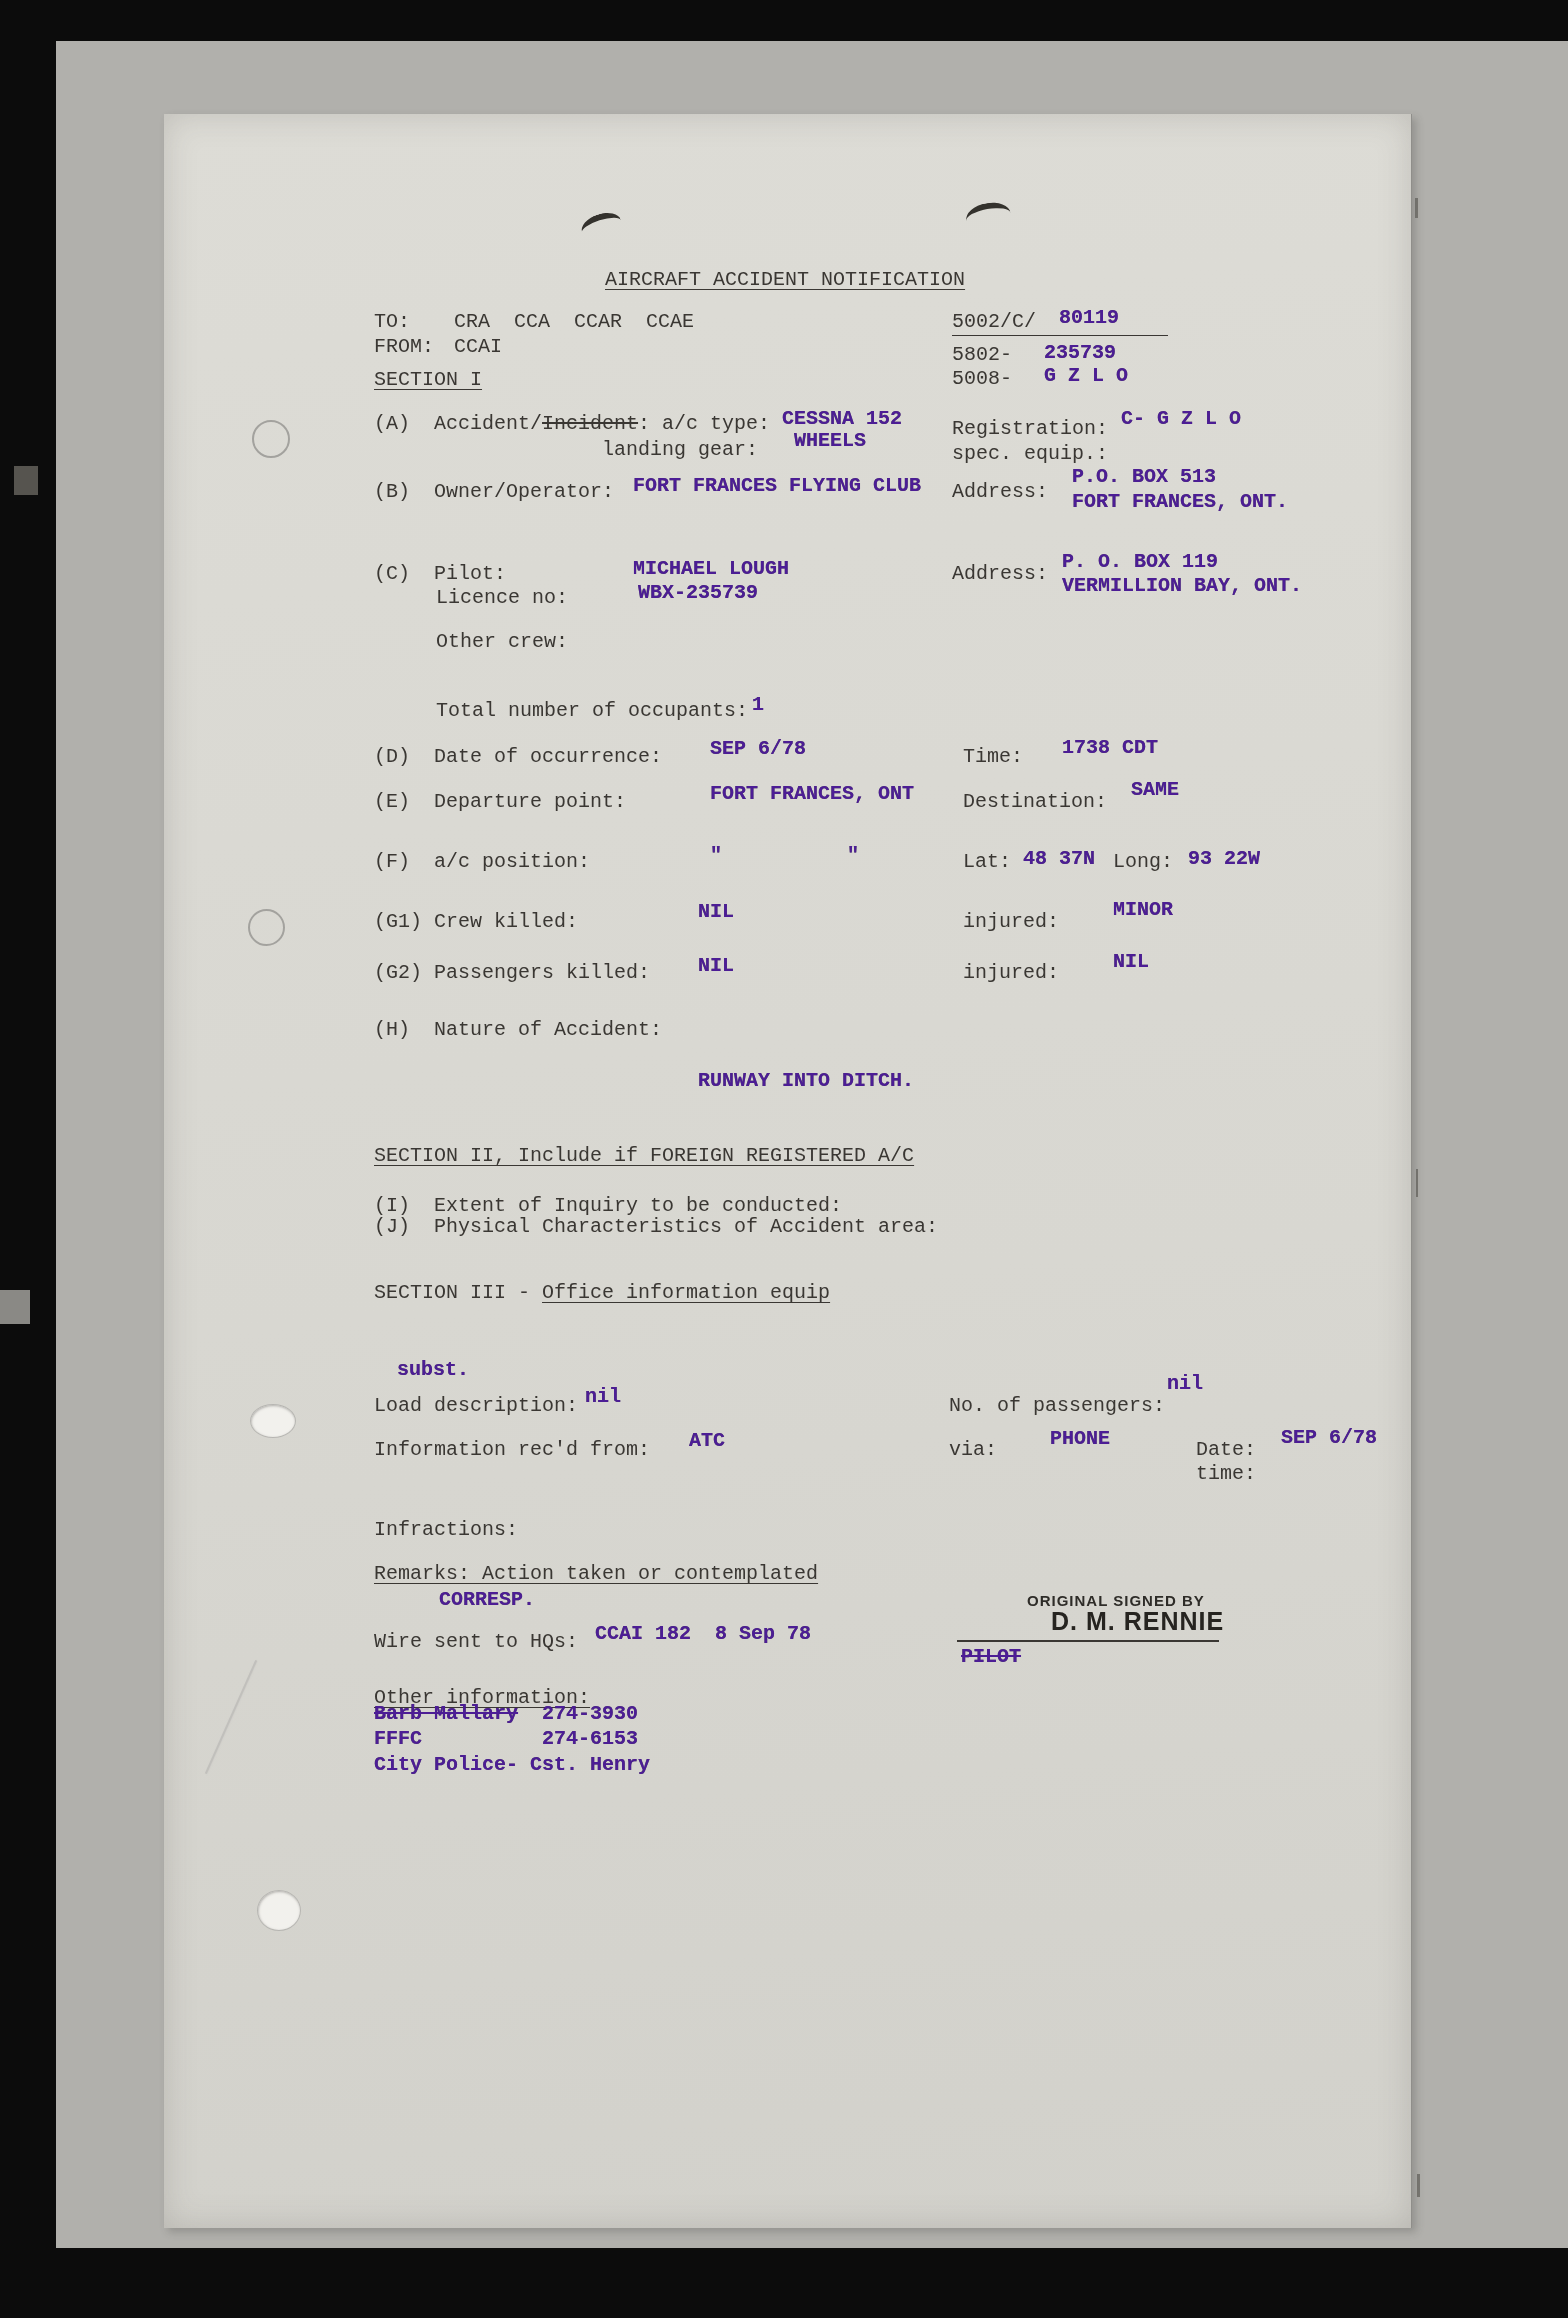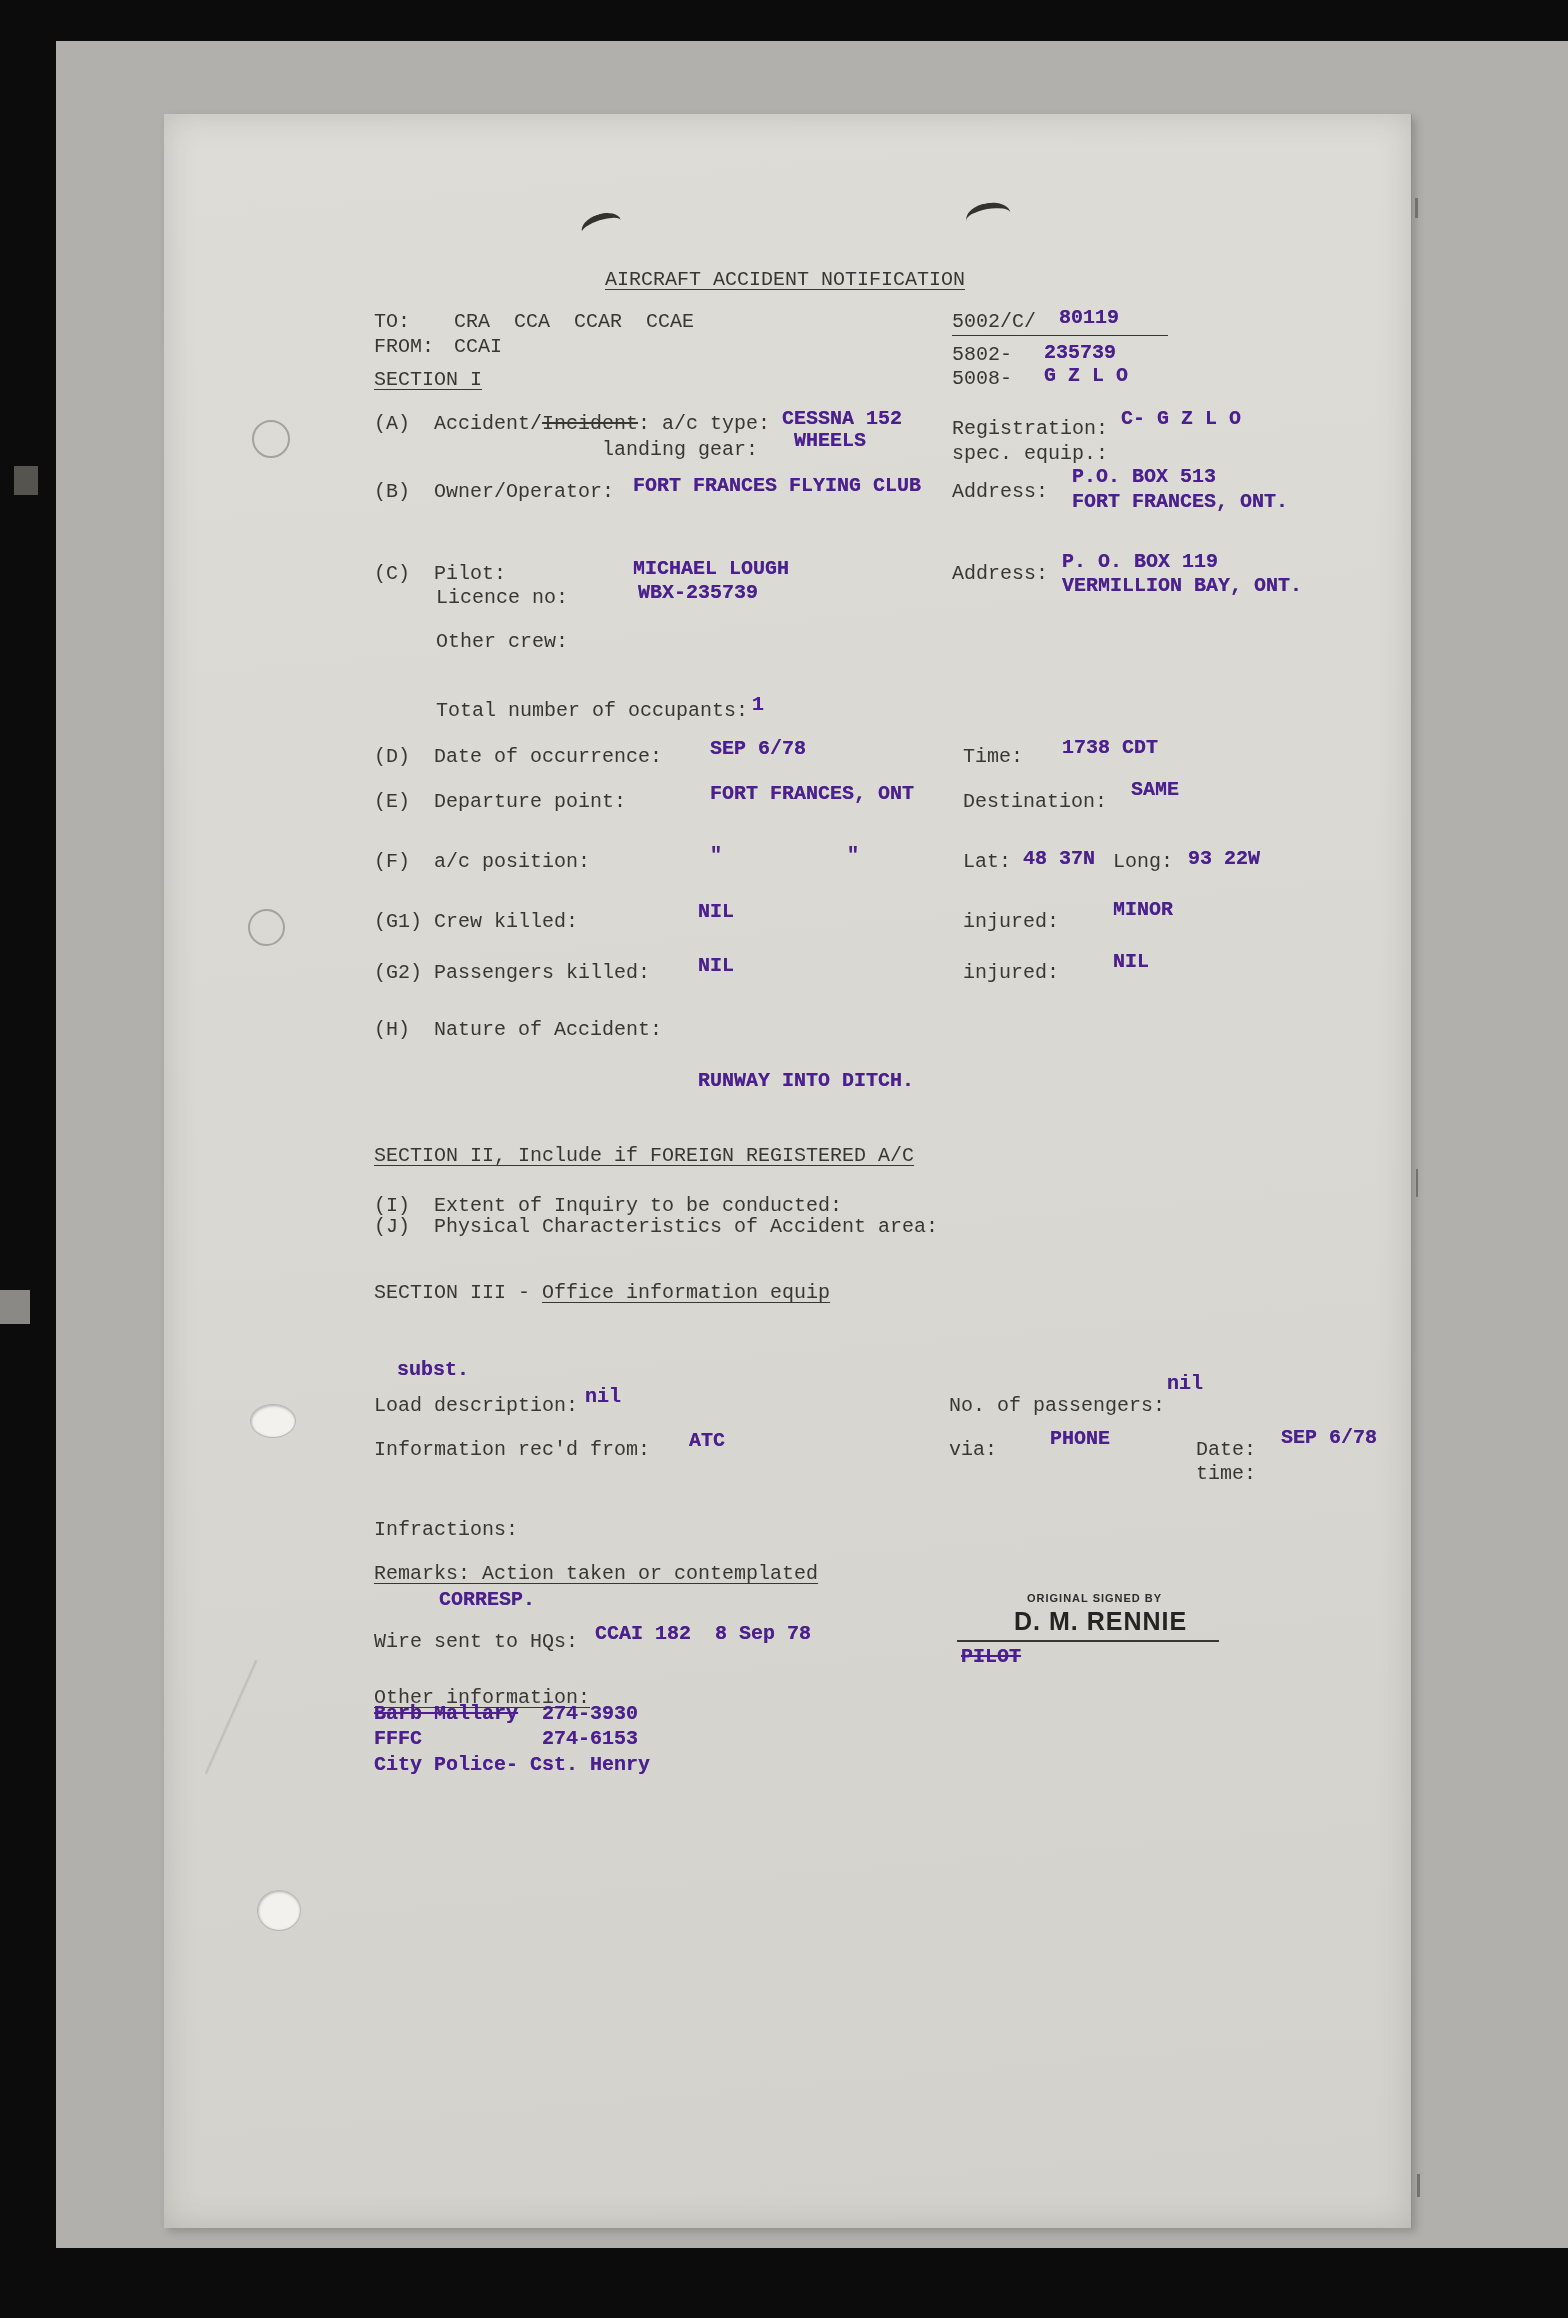--- a/index.html
+++ b/index.html
@@ -19,21 +19,21 @@
   .b{font-weight:bold;color:#4c1d95;text-shadow:0 0 0.5px rgba(18,16,13,0.6);}
   .u{text-decoration:underline;text-decoration-thickness:1.4px;text-underline-offset:3.8px;}
   .strike{text-decoration:line-through;text-decoration-thickness:2.4px;}
   .rule{position:absolute;background:#3a3733;height:1.4px;}
   .hole{position:absolute;border-radius:50%;}
   .hole.ring{border:2.4px solid #a3a29e;background:transparent;}
   .hole.solid{background:#f2f1ed;border:1.4px solid #b7b6b2;box-shadow:0.5px 1px 2.4px rgba(80,78,75,0.4) inset;}
   .smudge{position:absolute;border-top:6.7px solid #34322d;border-radius:50% 50% 45% 45%;}
   .crease{position:absolute;background:#c1c0bc;box-shadow:0.5px 0 1.4px #cbcac6;}
   .stamp1{position:absolute;font-family:"Liberation Sans",sans-serif;font-weight:bold;
-          font-size:11px;letter-spacing:1px;color:#2e2c28;white-space:pre;}
+          font-size:15px;letter-spacing:1px;color:#2e2c28;white-space:pre;}
   .stamp2{position:absolute;font-family:"Liberation Sans",sans-serif;font-weight:bold;
           font-size:25px;letter-spacing:1px;color:#262420;white-space:pre;}
   .mark{position:absolute;background:#4a4843;opacity:.55;}
   .patch{position:absolute;}
 </style>
 </head>
 <body>
 
 <div id="scan">
 
@@ -143,21 +143,21 @@
   <div class="t" style="left:949px;top:1438px">via:</div>
   <div class="b" style="left:1050px;top:1427px">PHONE</div>
   <div class="t" style="left:1196px;top:1438px">Date:</div>
   <div class="b" style="left:1281px;top:1426px">SEP 6/78</div>
   <div class="t" style="left:1196px;top:1462px">time:</div>
   <div class="t" style="left:374px;top:1518px">Infractions:</div>
   <div class="t u" style="left:374px;top:1562px">Remarks: Action taken or contemplated</div>
   <div class="b" style="left:439px;top:1588px">CORRESP.</div>
 
   <div class="stamp1" style="left:1027px;top:1592px">ORIGINAL SIGNED BY</div>
-  <div class="stamp2" style="left:1014px;top:1607px">D. M. RENNIE</div>
+  <div class="stamp2" style="left:1051px;top:1607px">D. M. RENNIE</div>
   <div class="rule" style="left:957px;top:1640px;width:262px;height:1.9px"></div>
   <div class="b strike" style="left:961px;top:1645px">PILOT</div>
 
   <div class="t" style="left:374px;top:1630px">Wire sent to HQs:</div>
   <div class="b" style="left:595px;top:1622px">CCAI 182  8 Sep 78</div>
 
   <div class="t u" style="left:374px;top:1686px">Other information:</div>
   <div class="b" style="left:374px;top:1702px"><span class="strike">Barb Mallary</span><span>  274-3930</span></div>
   <div class="b" style="left:374px;top:1727px">FFFC          274-6153</div>
   <div class="b" style="left:374px;top:1753px">City Police- Cst. Henry</div>

